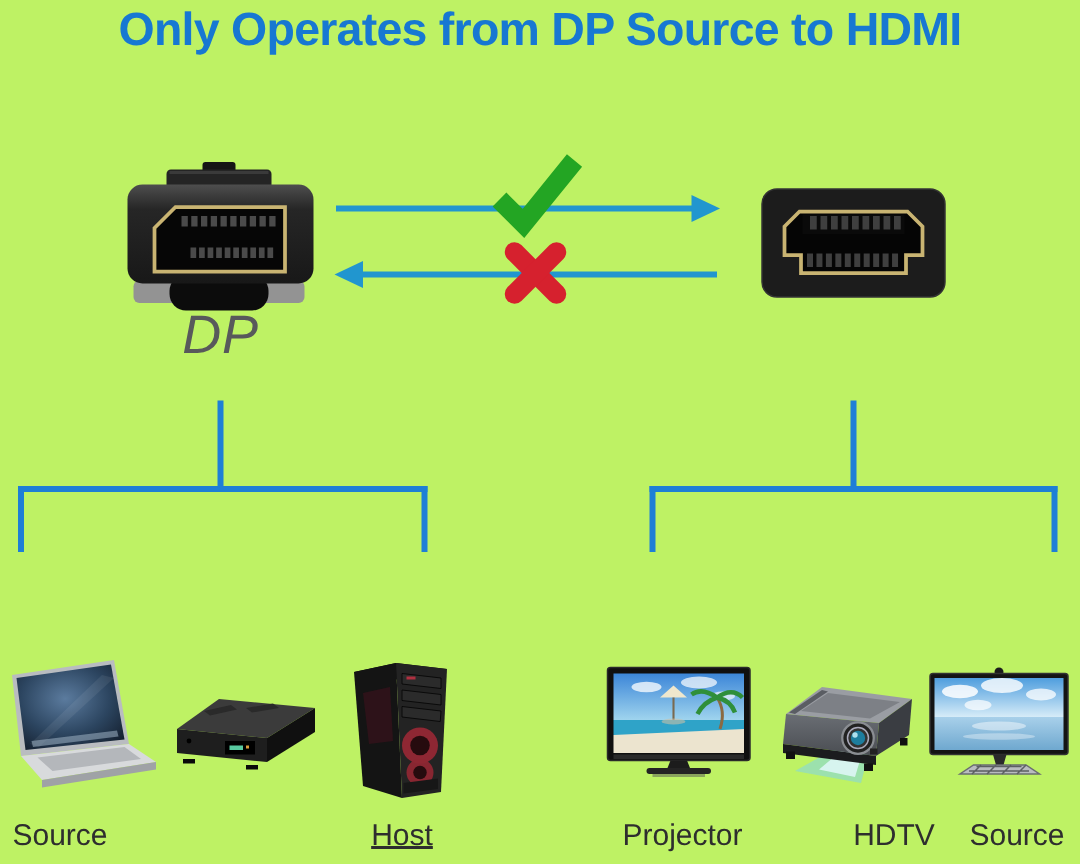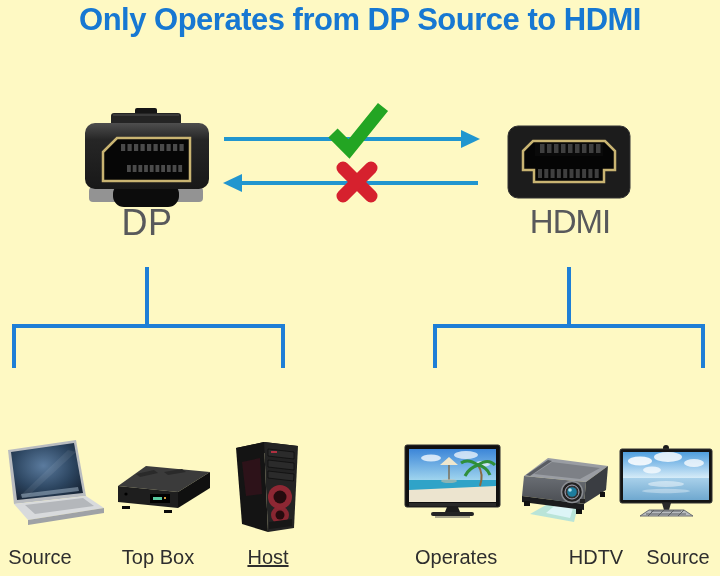--- a/index.html
+++ b/index.html
@@ -1,28 +1,28 @@
 <!DOCTYPE html>
 <html><head>
 <meta charset="utf-8">
 <style>
   html,body{margin:0;padding:0;background:#ffffff;}
   #canvas{
-    position:relative;width:720px;height:576px;background:#fef9c3;
+    position:relative;width:720px;height:576px;background:#bef264;
     font-family:"Liberation Sans", sans-serif;overflow:hidden;
   }
   .abs{position:absolute;}
   .title{
     left:0;right:0;top:0;padding-top:2px;text-align:center;
     font-size:31px;font-weight:bold;letter-spacing:-0.5px;color:#1778d2;
   }
   .conn-label{
     text-align:center;color:#58595b;letter-spacing:0.5px;
   }
-  .dp-label{left:87px;top:202px;width:120px;font-size:36px;}
+  .dp-label{left:87px;top:202px;width:120px;font-size:36px;font-style:italic;}
   .hdmi-label{left:505px;top:203px;width:130px;font-size:33px;letter-spacing:-1px;}
   .arrow-line{height:4px;background:#2196cf;}
   .arrow-head-right{
     width:0;height:0;border-top:9px solid transparent;border-bottom:9px solid transparent;
     border-left:19px solid #2196cf;
   }
   .arrow-head-left{
     width:0;height:0;border-top:9px solid transparent;border-bottom:9px solid transparent;
     border-right:19px solid #2196cf;
   }
@@ -101,21 +101,20 @@
       <rect x="43.6" y="44" width="4" height="9"></rect>
         <rect x="49.9" y="44" width="4" height="9"></rect>
       <rect x="56.2" y="44" width="4" height="9"></rect>
         <rect x="62.5" y="44" width="4" height="9"></rect>
       <rect x="68.8" y="44" width="4" height="9"></rect>
         <rect x="75.1" y="44" width="4" height="9"></rect>
       <rect x="81.4" y="44" width="4" height="9"></rect>
         <rect x="87.7" y="44" width="4" height="9"></rect>
     </g>
   </svg>
-  <div class="abs conn-label hdmi-label">HDMI</div>
 
   <div class="abs arrow-line" style="left:224px;top:137px;width:240px;"></div>
   <div class="abs arrow-head-right" style="left:461px;top:130px;"></div>
 
   <div class="abs arrow-line" style="left:240px;top:181px;width:238px;"></div>
   <div class="abs arrow-head-left" style="left:223px;top:174px;"></div>
 
   <svg class="abs" style="left:328px;top:100px;" width="62" height="62" viewBox="0 0 62 62">
     <polyline points="5,33 21,49 55,7" fill="none" stroke="#23a523" stroke-width="13"></polyline>
   </svg>
@@ -255,19 +254,18 @@
     <ellipse cx="34" cy="26" rx="9" ry="3.5" fill="#fff" opacity="0.7"></ellipse>
     <rect x="5" y="34" width="86" height="22" fill="url(#watermon)"></rect>
     <ellipse cx="48" cy="40" rx="18" ry="3" fill="#fff" opacity="0.45"></ellipse>
     <ellipse cx="48" cy="47" rx="24" ry="2.2" fill="#fff" opacity="0.35"></ellipse>
     <polygon points="44,59 53,59 51,66 46,66" fill="#2a2a2a"></polygon>
     <polygon points="22,72 75,72 66,66 31,66" fill="#b9bcc0" stroke="#6a6d70" stroke-width="1"></polygon>
     <path d="M28 70 L68 70 M33 67 L63 67 M36 66 L30 72 M46 66 L40 72 M56 66 L50 72 M66 66 L60 72" stroke="#5c5f63" stroke-width="1" fill="none"></path>
   </svg>
 
   <div class="abs dev-label" style="left:4px;width:72px;">Source</div>
-  <div class="abs dev-label" style="left:118px;width:80px;">Top Box</div>
   <div class="abs dev-label" style="left:238px;width:60px;text-decoration:underline;">Host</div>
-  <div class="abs dev-label" style="left:415px;width:80px;">Operates</div>
+  <div class="abs dev-label" style="left:415px;width:80px;">Projector</div>
   <div class="abs dev-label" style="left:531px;width:70px;margin-left:30px;">HDTV</div>
   <div class="abs dev-label" style="left:643px;width:70px;">Source</div>
 
 </div>
 
 </body></html>

